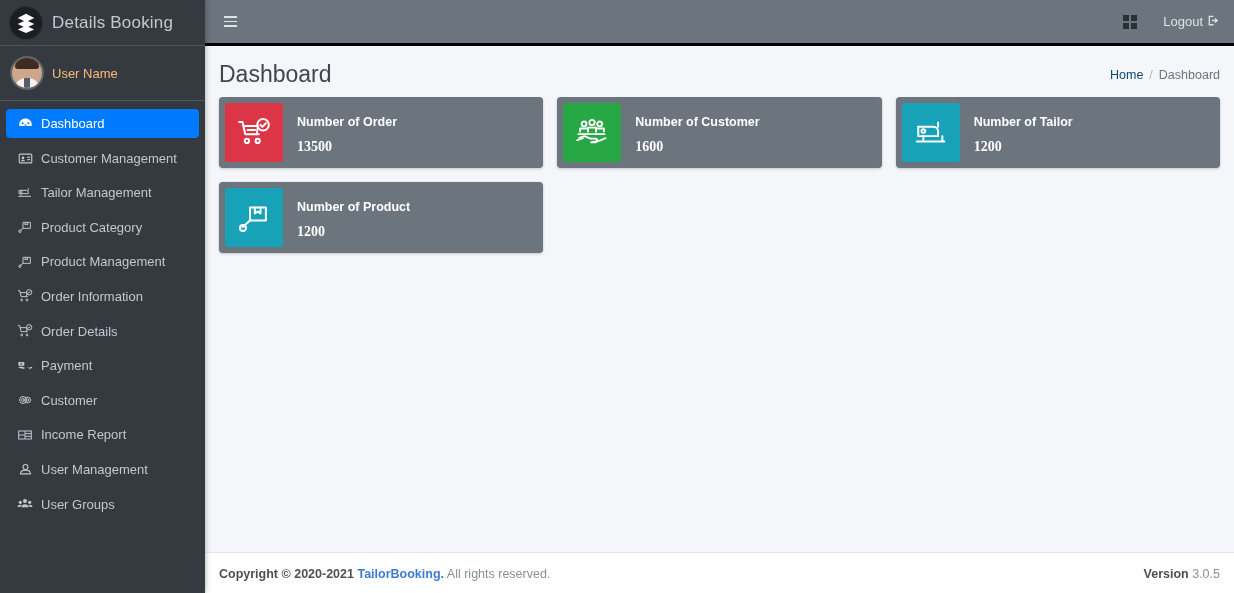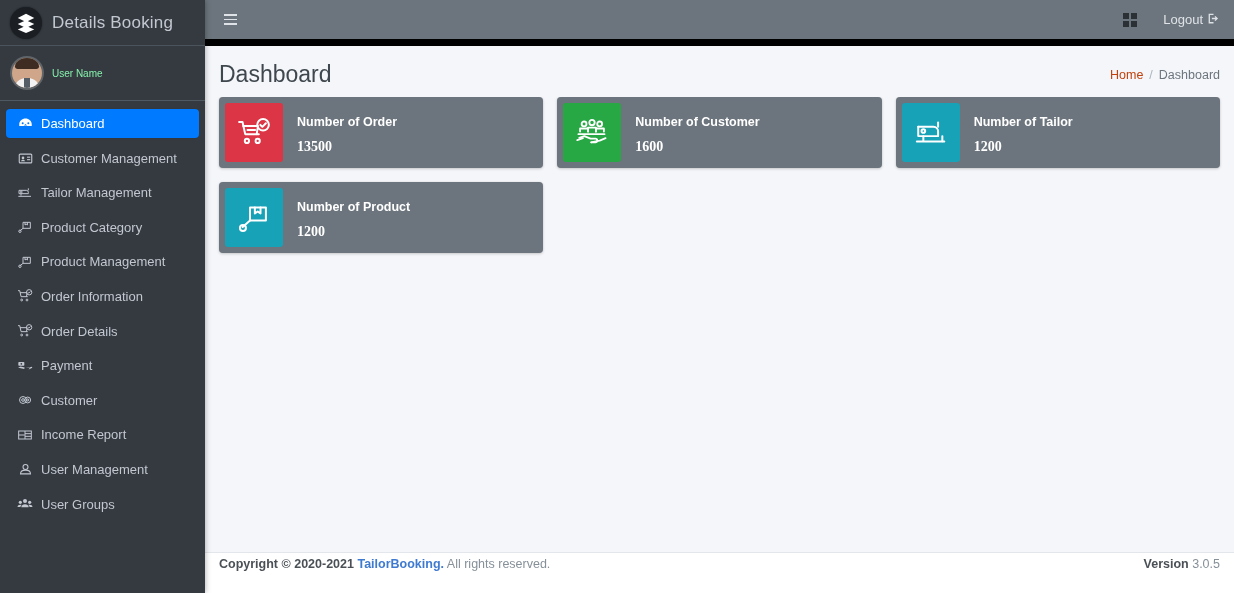--- a/index.html
+++ b/index.html
@@ -80,22 +80,22 @@
     width: 26px; height: 12px;
     background: #f2f2f2;
     border-radius: 13px 13px 0 0;
   }
   .avatar .tie {
     position: absolute; bottom: 0; left: 12px;
     width: 6px; height: 10px;
     background: #555e66;
   }
   .user-name {
-    color: #86efac;
-    font-size: 10px;
+    color: #fdba74;
+    font-size: 13px;
     white-space: nowrap;
   }
   .nav {
     padding: 8px 6px 0 6px;
     flex: 1;
     overflow: hidden;
   }
   .nav-item {
     display: flex;
     align-items: center;
@@ -133,21 +133,21 @@
     background: #f4f6f9;
     min-width: 0;
   }
   .topbar {
     height: 46px;
     background: #6c757d;
     display: flex;
     align-items: center;
     justify-content: space-between;
     padding: 0 14px 0 12px;
-    border-bottom: 7px solid #000000;
+    border-bottom: 3px solid #000000;
   }
   .topbar-left, .topbar-right { display: flex; align-items: center; }
   .hamburger {
     width: 26px; height: 26px;
     display: flex; flex-direction: column;
     align-items: center; justify-content: center;
     cursor: pointer;
   }
   .hamburger span {
     display: block;
@@ -186,21 +186,21 @@
     color: #3f474e;
     line-height: 1.1;
   }
   .breadcrumb {
     font-size: 12.5px;
     color: #6c757d;
     display: flex;
     align-items: center;
     gap: 6px;
   }
-  .breadcrumb .crumb-link { color: #c2410c; cursor: pointer; }
+  .breadcrumb .crumb-link { color: #0c4a6e; cursor: pointer; }
   .breadcrumb .sep { color: #adb5bd; }
   .breadcrumb .crumb-current { color: #6c757d; }
 
   .content {
     flex: 1;
     padding: 0 14px;
     overflow: hidden;
   }
   .cards-row {
     display: flex;
@@ -249,23 +249,23 @@
     font-weight: bold;
     line-height: 1;
     font-family: Liberation Serif, serif;
   }
 
   .footer {
     border-top: 1px solid #e3e6ea;
     background: #fff;
     height: 41px;
     display: flex;
-    align-items: flex-start;
+    align-items: flex-end;
     justify-content: space-between;
-    padding: 4px 14px;
+    padding: 12px 14px;
     font-size: 12.5px;
     color: #869099;
   }
   .footer-left b { color: #4a5056; }
   .footer-left .brandlink { color: #3f7ad1; font-weight: bold; }
   .footer-right b { color: #4a5056; }
 </style>
 </head>
 <body>
 

